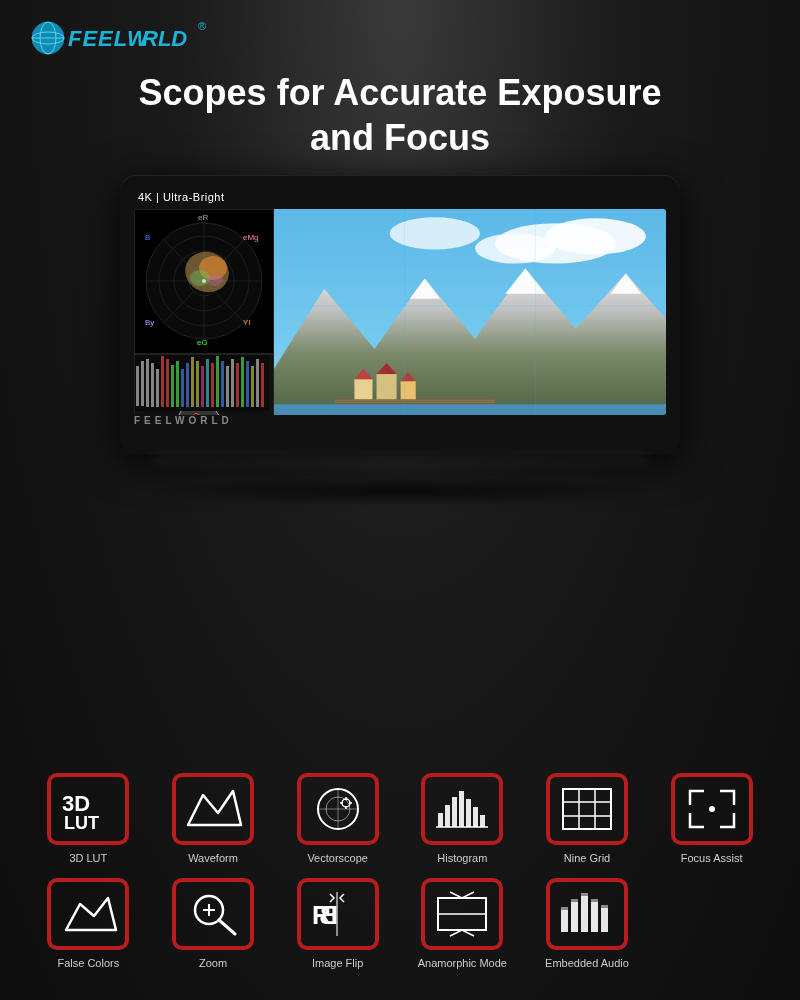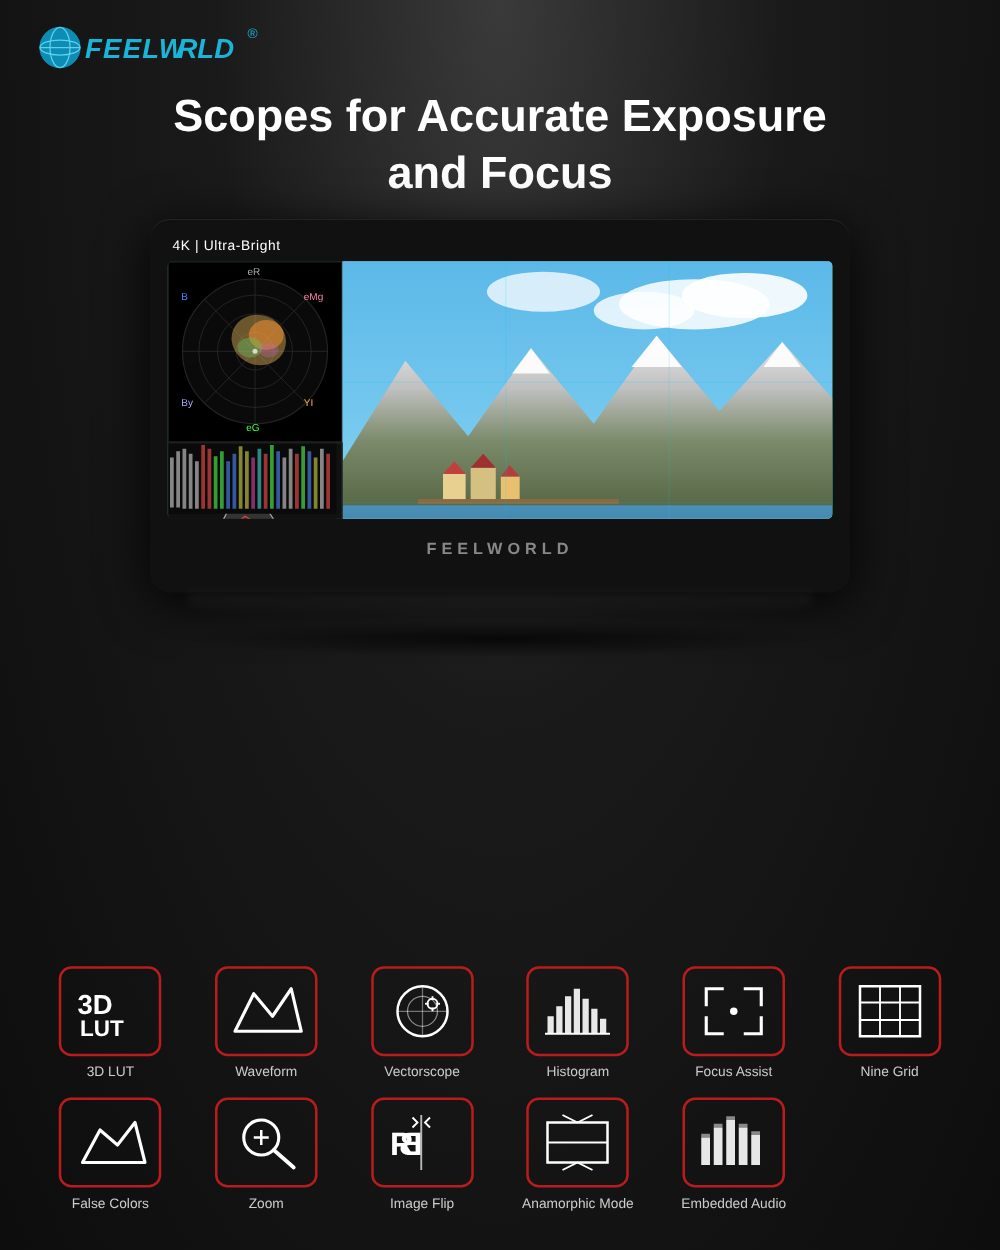--- a/index.html
+++ b/index.html
@@ -98,26 +98,25 @@
       border: 1px solid #222;
       display: flex;
       align-items: flex-end;
       justify-content: flex-end;
       padding: 4px;
       position: relative;
       overflow: hidden;
     }
 
     .monitor-brand {
-      text-align: center;
       color: #888;
-      font-size: 13px;
+      font-size: 10px;
       letter-spacing: 4px;
       font-weight: 700;
-      margin-top: 16px;
+      margin-top: 0;
     }
 
     
     .monitor-reflection {
       width: 500px;
       height: 20px;
       margin: 0 auto;
       background: linear-gradient(180deg, rgba(255,255,255,0.06) 0%, transparent 100%);
       border-radius: 0 0 50% 50%;
       filter: blur(4px);
@@ -143,21 +142,21 @@
     .feature-item {
       display: flex;
       flex-direction: column;
       align-items: center;
       gap: 6px;
     }
 
     .feature-icon-box {
       width: 82px;
       height: 72px;
-      border: 2px solid #b91c1c;
+      border: 4px solid #b91c1c;
       border-radius: 10px;
       display: flex;
       align-items: center;
       justify-content: center;
       background: transparent;
     }
 
     .feature-label {
       color: #ccc;
       font-size: 11px;
@@ -385,49 +384,49 @@
         <line x1="4" y1="44" x2="56" y2="44" stroke="white" stroke-width="1.5"></line>
       </svg>
     </div>
     <div class="feature-label">Histogram</div>
   </div>
 
   <div class="feature-item">
     <div class="feature-icon-box">
       <svg width="60" height="52" viewBox="0 0 60 52">
 
-        <polyline points="8,22 8,8 22,8" fill="none" stroke="white" stroke-width="2.5"></polyline>
-        <polyline points="38,8 52,8 52,22" fill="none" stroke="white" stroke-width="2.5"></polyline>
-        <polyline points="8,30 8,44 22,44" fill="none" stroke="white" stroke-width="2.5"></polyline>
-        <polyline points="38,44 52,44 52,30" fill="none" stroke="white" stroke-width="2.5"></polyline>
-
-        <circle cx="30" cy="26" r="3" fill="white"></circle>
-      </svg>
-    </div>
-    <div class="feature-label">Focus Assist</div>
-  </div>
-
-  <div class="feature-item">
-    <div class="feature-icon-box">
-      <svg width="60" height="52" viewBox="0 0 60 52">
-
         <rect x="6" y="6" width="48" height="40" fill="none" stroke="white" stroke-width="2"></rect>
         <line x1="22" y1="6" x2="22" y2="46" stroke="white" stroke-width="1.5"></line>
         <line x1="38" y1="6" x2="38" y2="46" stroke="white" stroke-width="1.5"></line>
         <line x1="6" y1="19" x2="54" y2="19" stroke="white" stroke-width="1.5"></line>
         <line x1="6" y1="33" x2="54" y2="33" stroke="white" stroke-width="1.5"></line>
       </svg>
     </div>
     <div class="feature-label">Nine Grid</div>
   </div>
 
   <div class="feature-item">
     <div class="feature-icon-box">
       <svg width="60" height="52" viewBox="0 0 60 52">
 
+        <polyline points="8,22 8,8 22,8" fill="none" stroke="white" stroke-width="2.5"></polyline>
+        <polyline points="38,8 52,8 52,22" fill="none" stroke="white" stroke-width="2.5"></polyline>
+        <polyline points="8,30 8,44 22,44" fill="none" stroke="white" stroke-width="2.5"></polyline>
+        <polyline points="38,44 52,44 52,30" fill="none" stroke="white" stroke-width="2.5"></polyline>
+
+        <circle cx="30" cy="26" r="3" fill="white"></circle>
+      </svg>
+    </div>
+    <div class="feature-label">Focus Assist</div>
+  </div>
+
+  <div class="feature-item">
+    <div class="feature-icon-box">
+      <svg width="60" height="52" viewBox="0 0 60 52">
+
         <polygon points="8,42 22,16 36,28 50,10 58,42" fill="none" stroke="white" stroke-width="2.5" stroke-linejoin="round"></polygon>
 
         <line x1="8" y1="42" x2="58" y2="42" stroke="white" stroke-width="1"></line>
       </svg>
     </div>
     <div class="feature-label">False Colors</div>
   </div>
 
 
   <div class="feature-item">

